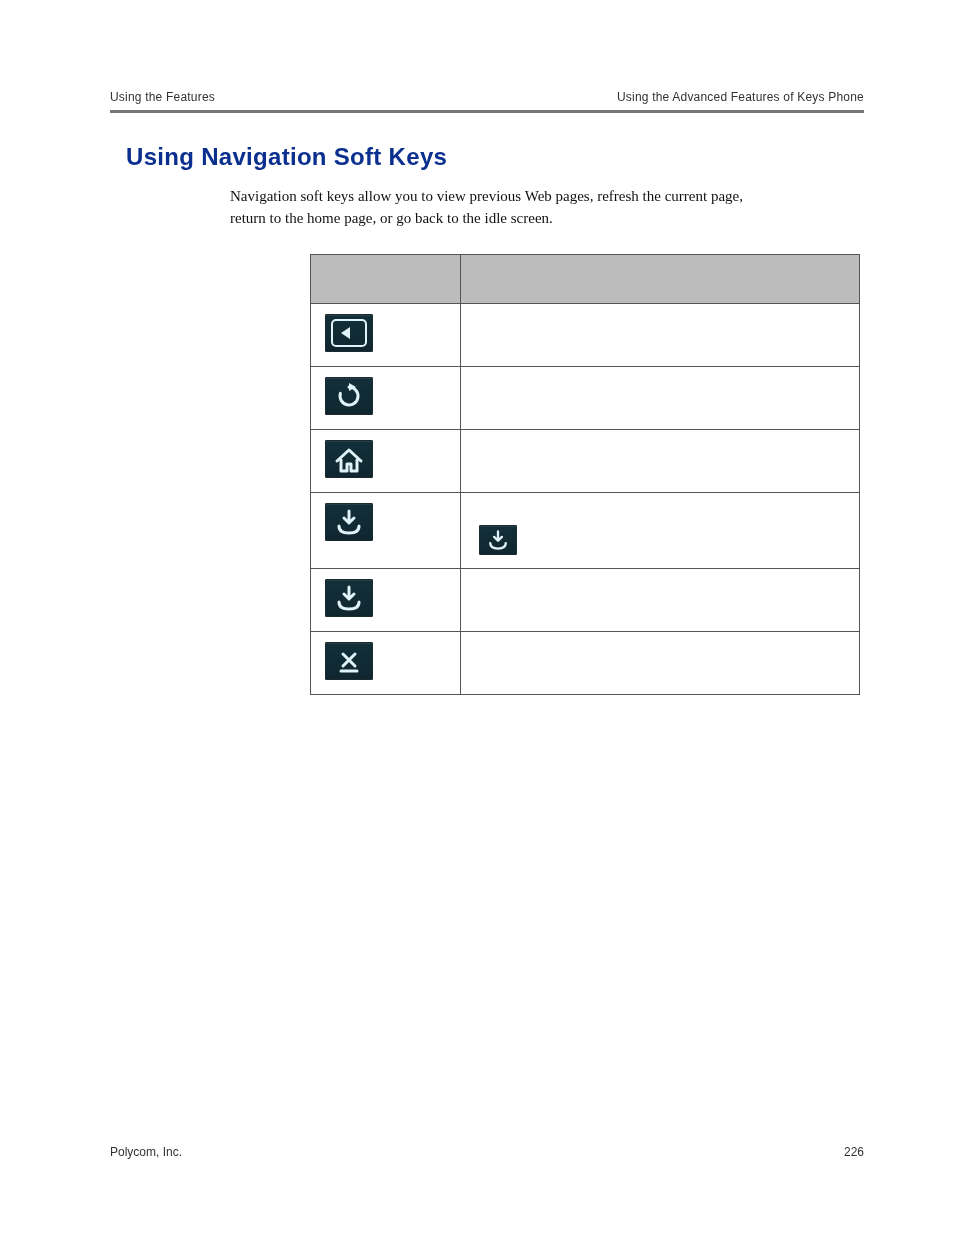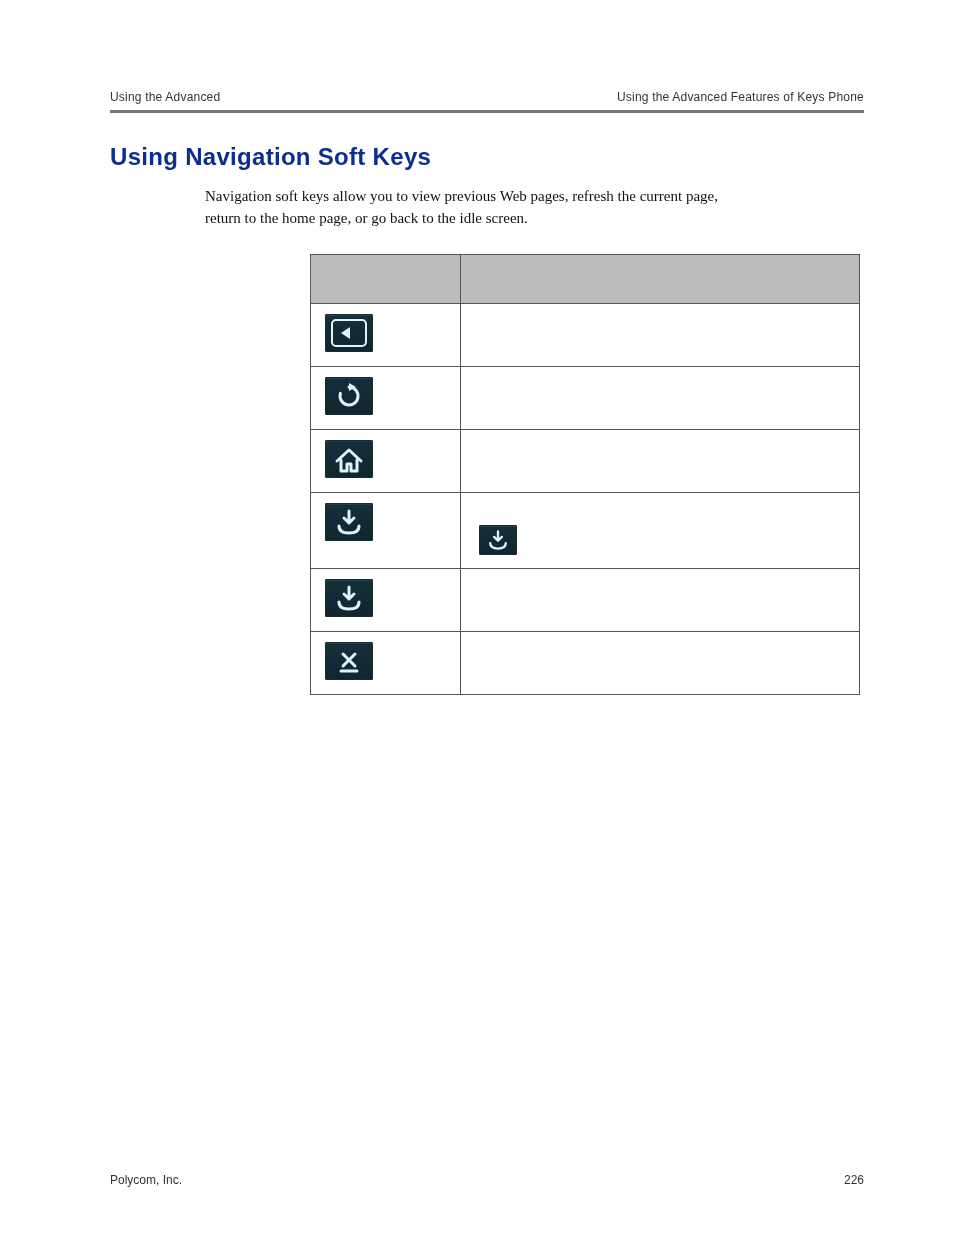--- a/index.html
+++ b/index.html
@@ -24,25 +24,25 @@
     color: #333;
     padding-bottom: 6px;
     border-bottom: 3px solid #777;
     letter-spacing: 0.2px;
   }
   .section-title {
     font-family: "Trebuchet MS", "Futura", Arial, sans-serif;
     color: #0b2f8f;
     font-weight: 700;
     font-size: 24px;
-    margin: 30px 0 14px 0;
+    margin: 30px 0 14px 16px;
     letter-spacing: 0.3px;
   }
   .body-text {
-    margin-left: 95px;
+    margin-left: 120px;
     font-size: 15px;
     line-height: 1.45;
     color: #111;
     max-width: 520px;
   }
   table.softkeys {
     margin-left: 200px;
     margin-top: 24px;
     border-collapse: collapse;
     width: 550px;
@@ -80,21 +80,21 @@
     background: linear-gradient(#13303a, #0f262f);
     box-shadow: inset 0 1px 0 rgba(255,255,255,0.08);
     position: relative;
     border-radius: 1px;
   }
   .softkey svg { position:absolute; inset:0; margin:auto; }
   .footer {
     position: absolute;
     left: 110px;
     right: 90px;
-    bottom: 48px;
+    bottom: 76px;
     display: flex;
     justify-content: space-between;
     font-family: "Trebuchet MS", Arial, sans-serif;
     font-size: 12px;
     color: #333;
   }
 </style>
 </head>
 <body>
 
@@ -119,21 +119,21 @@
     <g id="ic-exit">
       <path d="M17 11 L29 23 M29 11 L17 23" fill="none" stroke="#dff3f8" stroke-width="3" stroke-linecap="round"></path>
       <line x1="15" y1="28" x2="31" y2="28" stroke="#dff3f8" stroke-width="3" stroke-linecap="round"></line>
     </g>
   </defs>
 </svg>
 
 <div class="page">
 
   <div class="running-header">
-    <span>Using the Advanced</span>
+    <span>Using the Features</span>
     <span>Using the Advanced Features of Keys Phone</span>
   </div>
 
   <h2 class="section-title">Using Navigation Soft Keys</h2>
 
   <p class="body-text">Navigation soft keys allow you to view previous Web pages, refresh the current page, return to the home page, or go back to the idle screen.</p>
 
   <table class="softkeys">
     <colgroup>
         <col class="icon-col">

